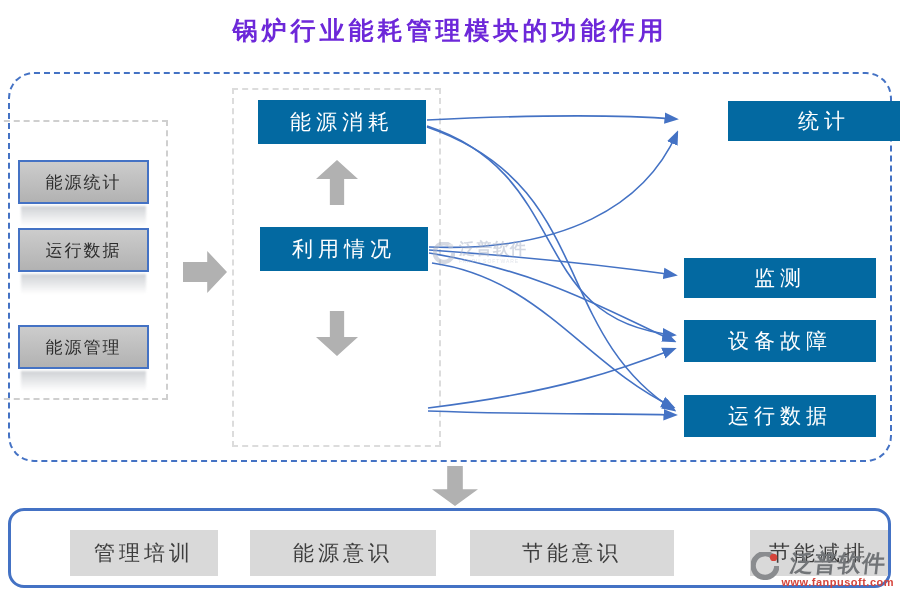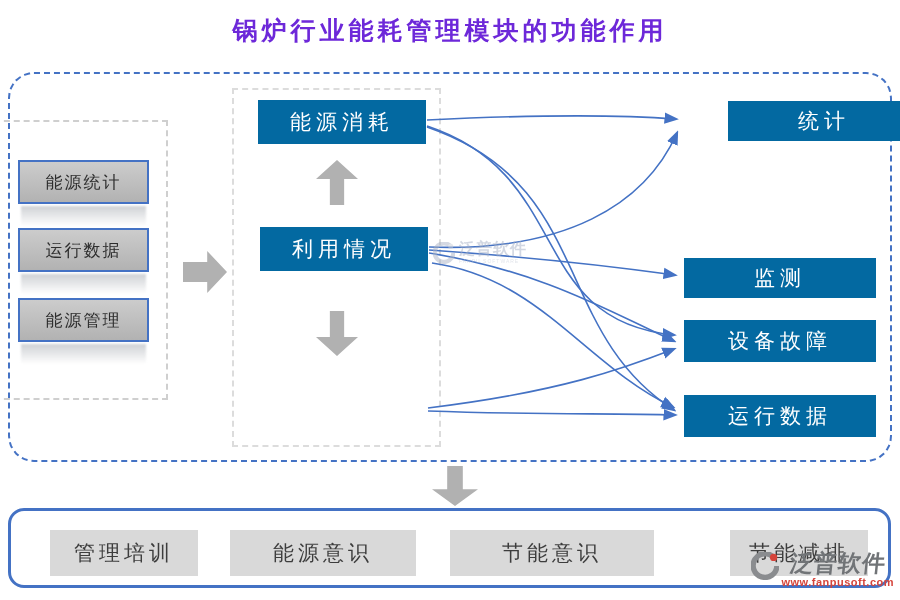--- a/index.html
+++ b/index.html
@@ -17,21 +17,21 @@
            border:2px dashed #dcdcdc;z-index:0;}
   .bottom-box{position:absolute;left:8px;top:508px;width:877px;height:74px;
               border:3px solid #4472c4;border-radius:16px;z-index:0;}
   
   .btn{position:absolute;display:flex;align-items:center;justify-content:center;z-index:2;}
   .btn-blue{background:#0369a1;color:#fff;font-size:21px;letter-spacing:5px;}
   .btn-gray3d{background:linear-gradient(#cccccc,#b2b2b2);border:2px solid #4472c4;
               color:#2e2e2e;font-size:17px;letter-spacing:2px;}
   .btn-gray3d::after{content:"";position:absolute;top:calc(100% + 4px);left:1px;right:1px;height:20px;
               background:linear-gradient(rgba(160,165,172,.5),rgba(255,255,255,0));filter:blur(1px);}
-  .btn-flat{background:#d9d9d9;color:#3d3d3d;font-size:21px;letter-spacing:4px;}
+  .btn-flat{background:#d9d9d9;color:#3d3d3d;font-size:21px;letter-spacing:4px;margin-left:20px;}
   
   .gr-arrow{position:absolute;background:#b1b1b1;z-index:2;}
   .glow{filter:drop-shadow(0 5px 5px rgba(99,125,199,.6));}
   .a-right{clip-path:polygon(0 26%,55% 26%,55% 0,100% 50%,55% 100%,55% 74%,0 74%);}
   .a-up{clip-path:polygon(50% 0,100% 42%,67% 42%,67% 100%,33% 100%,33% 42%,0 42%);}
   .a-down{clip-path:polygon(33% 0,67% 0,67% 58%,100% 58%,50% 100%,0 58%,33% 58%);}
   
   .connector-svg{position:absolute;left:0;top:0;width:900px;height:600px;z-index:1;}
   .connector-svg path.connector{fill:none;stroke:#4472c4;stroke-width:1.6;}
   
@@ -52,21 +52,21 @@
 <div class="stage">
 
   <div class="title">锅炉行业能耗管理模块的功能作用</div>
 
   <div class="outer-box"></div>
   <div class="left-box"></div>
   <div class="mid-box"></div>
 
   <div class="btn btn-gray3d" style="left:18px;top:160px;width:127px;height:40px;">能源统计</div>
   <div class="btn btn-gray3d" style="left:18px;top:228px;width:127px;height:40px;">运行数据</div>
-  <div class="btn btn-gray3d" style="left:18px;top:298px;width:127px;height:40px;">能源管理</div>
+  <div class="btn btn-gray3d" style="left:18px;top:325px;width:127px;height:40px;">能源管理</div>
 
   <div class="gr-arrow a-right" style="left:183px;top:251px;width:44px;height:42px;"></div>
   <div class="gr-arrow a-up glow" style="left:316px;top:160px;width:42px;height:45px;"></div>
   <div class="gr-arrow a-down glow" style="left:316px;top:311px;width:42px;height:45px;"></div>
   <div class="gr-arrow a-down" style="left:432px;top:466px;width:46px;height:40px;"></div>
 
   <div class="btn btn-blue" style="left:258px;top:100px;width:168px;height:44px;">能源消耗</div>
   <div class="btn btn-blue" style="left:260px;top:227px;width:168px;height:44px;">利用情况</div>
 
   <div class="btn btn-blue" style="left:684px;top:101px;width:192px;height:40px;margin-left:44px;">统计</div>

